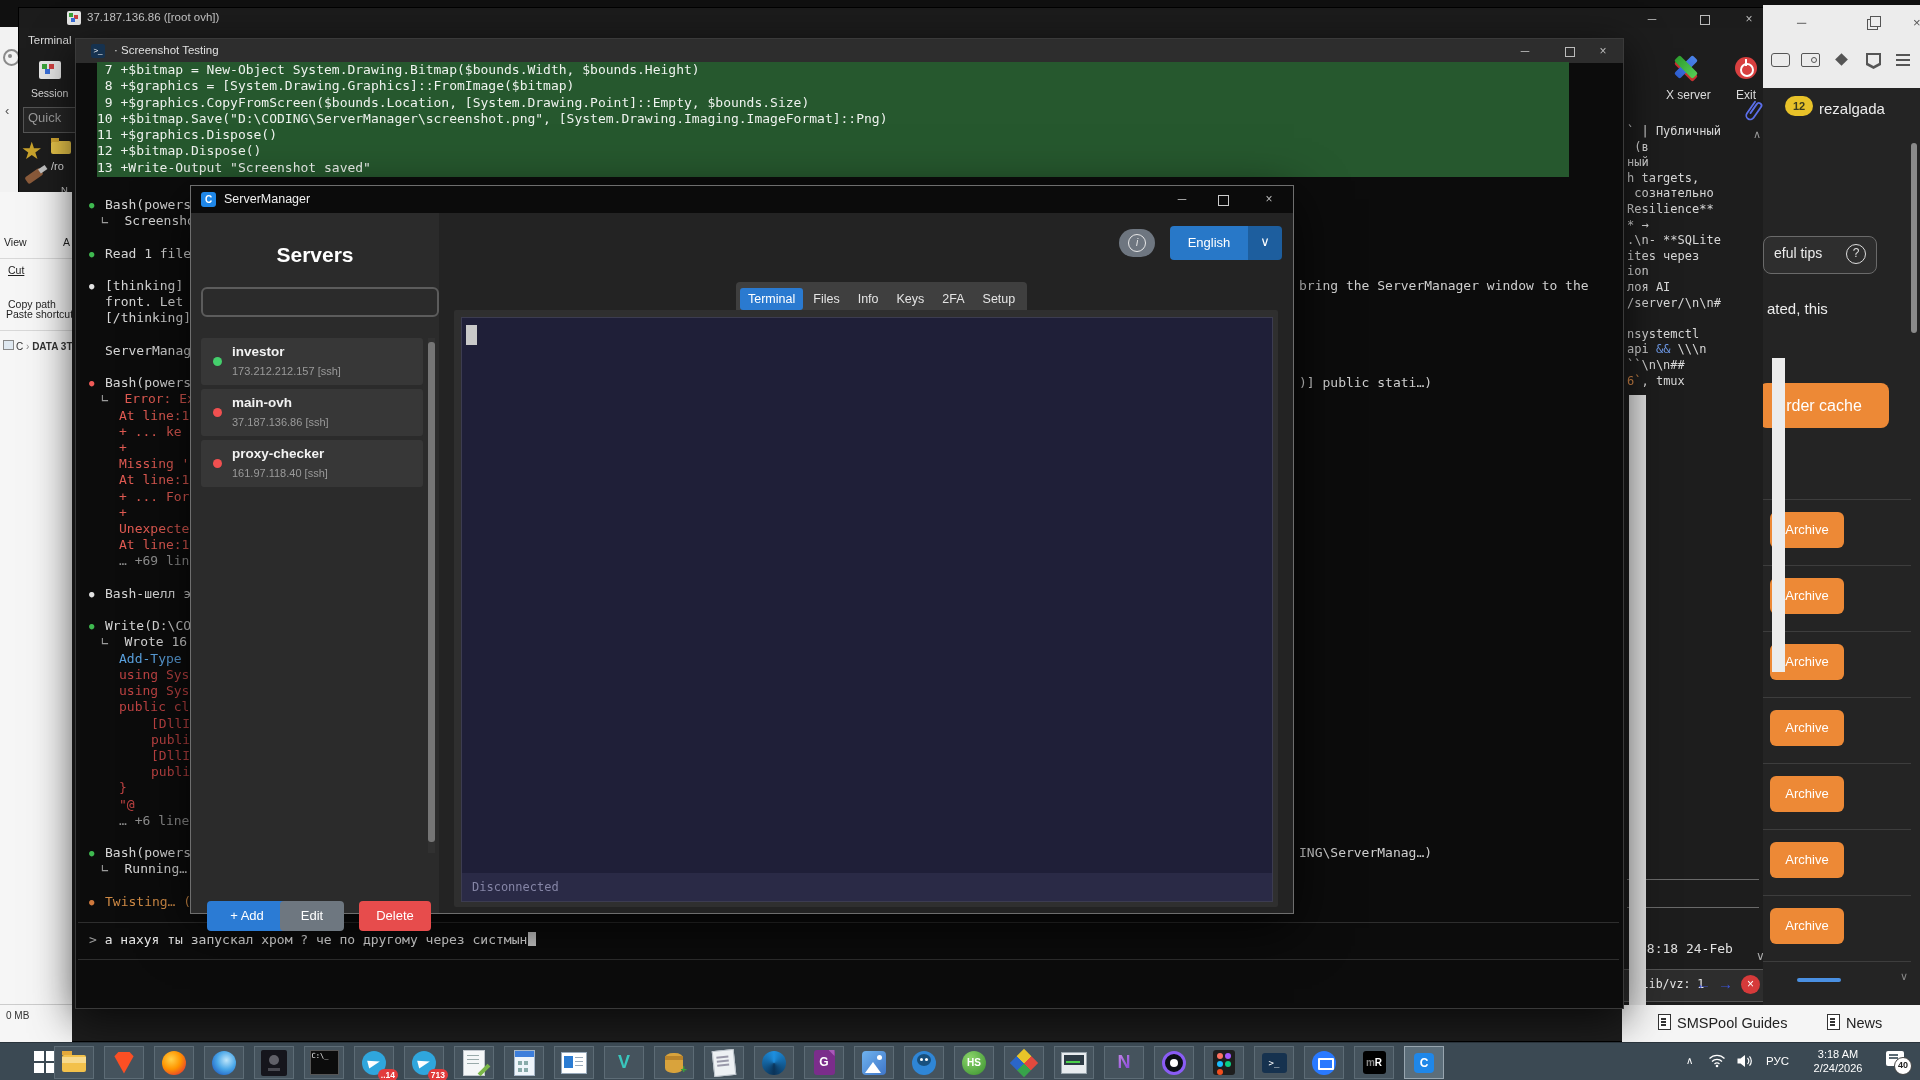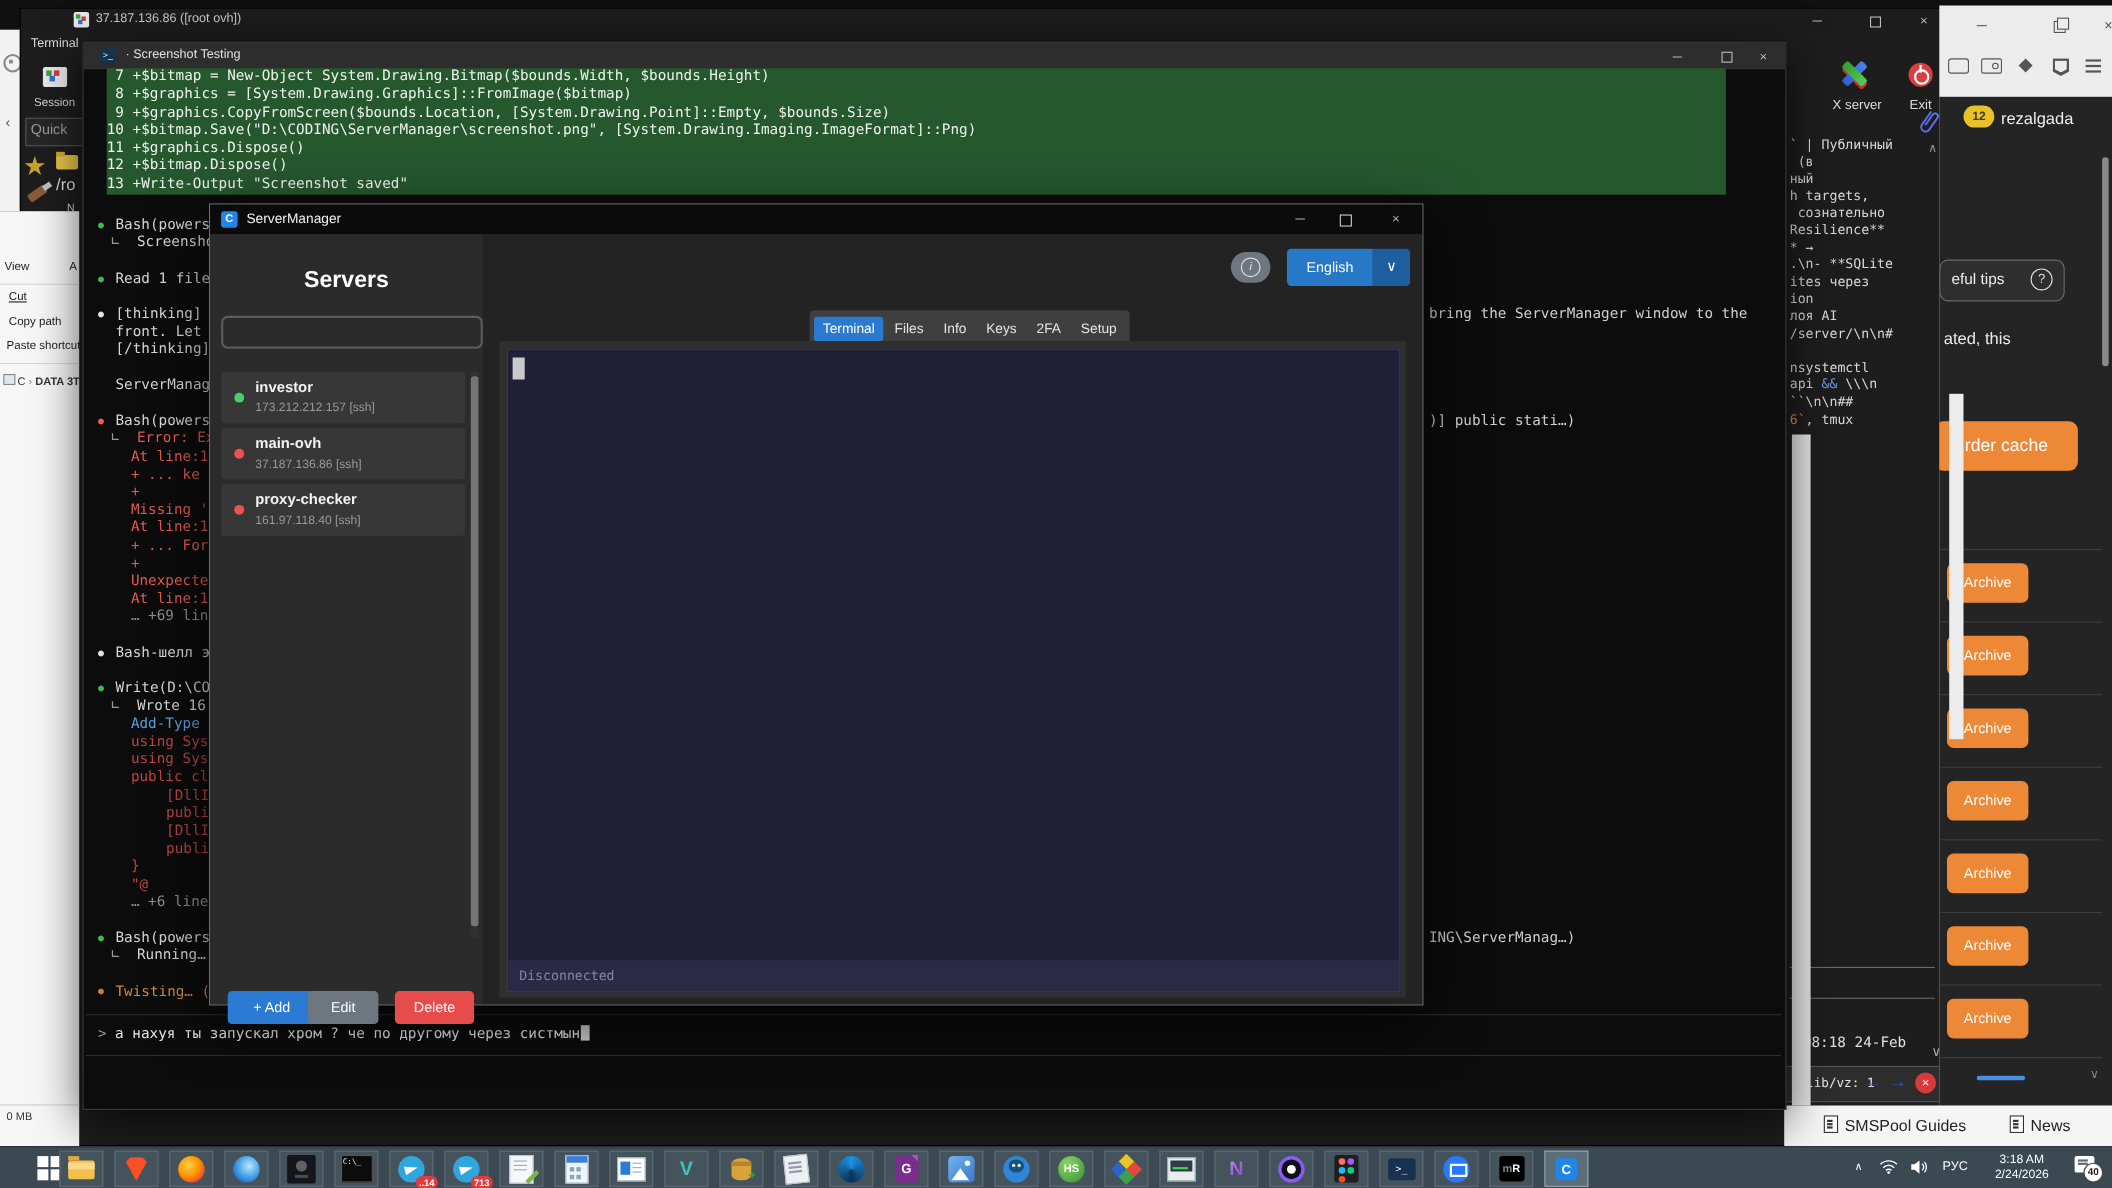--- a/index.html
+++ b/index.html
@@ -32,21 +32,21 @@
   .winbtn{color:#bbb;font-size:12px;line-height:14px;text-align:center;width:16px;}
   #moba-menu-terminal{left:9px;top:26px;color:#ddd;font-size:11.5px;width:64px;overflow:hidden;white-space:nowrap;}
   #moba-session-ico{left:20px;top:53px;width:22px;height:18px;background:#e8e8e8;border-radius:2px;}
   #moba-session-ico i{position:absolute;width:5px;height:5px;}
   #moba-session-label{left:12px;top:79px;color:#d8d8d8;font-size:10.5px;}
   #moba-quick{left:4px;top:99px;width:56px;height:22px;background:#262626;border:1px solid #555;color:#9a9a9a;
               font-size:13px;padding:2px 0 0 4px;overflow:hidden;white-space:nowrap;}
   #moba-star{left:2px;top:129px;color:#c8a22c;font-size:24px;}
   #moba-folder{left:32px;top:133px;width:20px;height:13px;background:#e8c54a;border-radius:2px;}
   #moba-folder i{position:absolute;top:-3px;left:0;width:8px;height:4px;background:#d4a832;}
-  #moba-folder-label{left:32px;top:152px;color:#ddd;font-size:15px;}
+  #moba-folder-label{left:32px;top:152px;color:#ddd;font-size:11px;}
   #moba-file-label{left:42px;top:176px;color:#ccc;font-size:9.5px;}
   #moba-paint{left:6px;top:164px;width:18px;height:8px;background:#8a5a3a;border-radius:2px;transform:rotate(-35deg);}
   #moba-paint i{position:absolute;right:-6px;top:1px;width:8px;height:5px;background:#c0c0c0;}
 
   
   #xserver-btn{left:1652px;top:45px;width:52px;height:52px;}
   .xbar{position:absolute;left:2px;top:10px;width:26px;height:8px;border-radius:2px;}
   #xbar-red{background:#c83232;transform:rotate(45deg) translate(2px,2px);}
   #xbar-green{background:linear-gradient(90deg,#2f9e2f,#55cc55);transform:rotate(45deg);}
   #xbar-blue{background:linear-gradient(90deg,#2f5fd0,#4a82e8);transform:rotate(-45deg);}
@@ -318,21 +318,21 @@
   <div class="abs" id="links-bar">
     <div class="link-item" style="left:36px;"><span class="doc-ico"><i></i></span><span>SMSPool Guides</span></div>
     <div class="link-item" style="left:205px;"><span class="doc-ico"><i></i></span><span>News</span></div>
   </div>
 
   <div class="abs" id="explorer">
     <div class="row" style="left:4px;top:44px;">View</div>
     <div class="row" style="left:63px;top:44px;">A</div>
     <div class="sep" style="top:66px;"></div>
     <div class="row" style="left:8px;top:72px;text-decoration:underline;">Cut</div>
-    <div class="row" style="left:8px;top:94px;">Copy path</div>
+    <div class="row" style="left:8px;top:106px;">Copy path</div>
     <div class="row" style="left:6px;top:116px;">Paste shortcut</div>
     <div class="sep" style="top:138px;"></div>
     <div class="abs" id="exp-crumb">
       <span class="crumb-ico"></span><span>C</span>
       <span style="color:#888;">›</span>
       <b>DATA 3T</b>
     </div>
     <div class="abs" id="exp-status-sep"></div>
     <div class="abs" id="exp-status">0 MB</div>
   </div>

